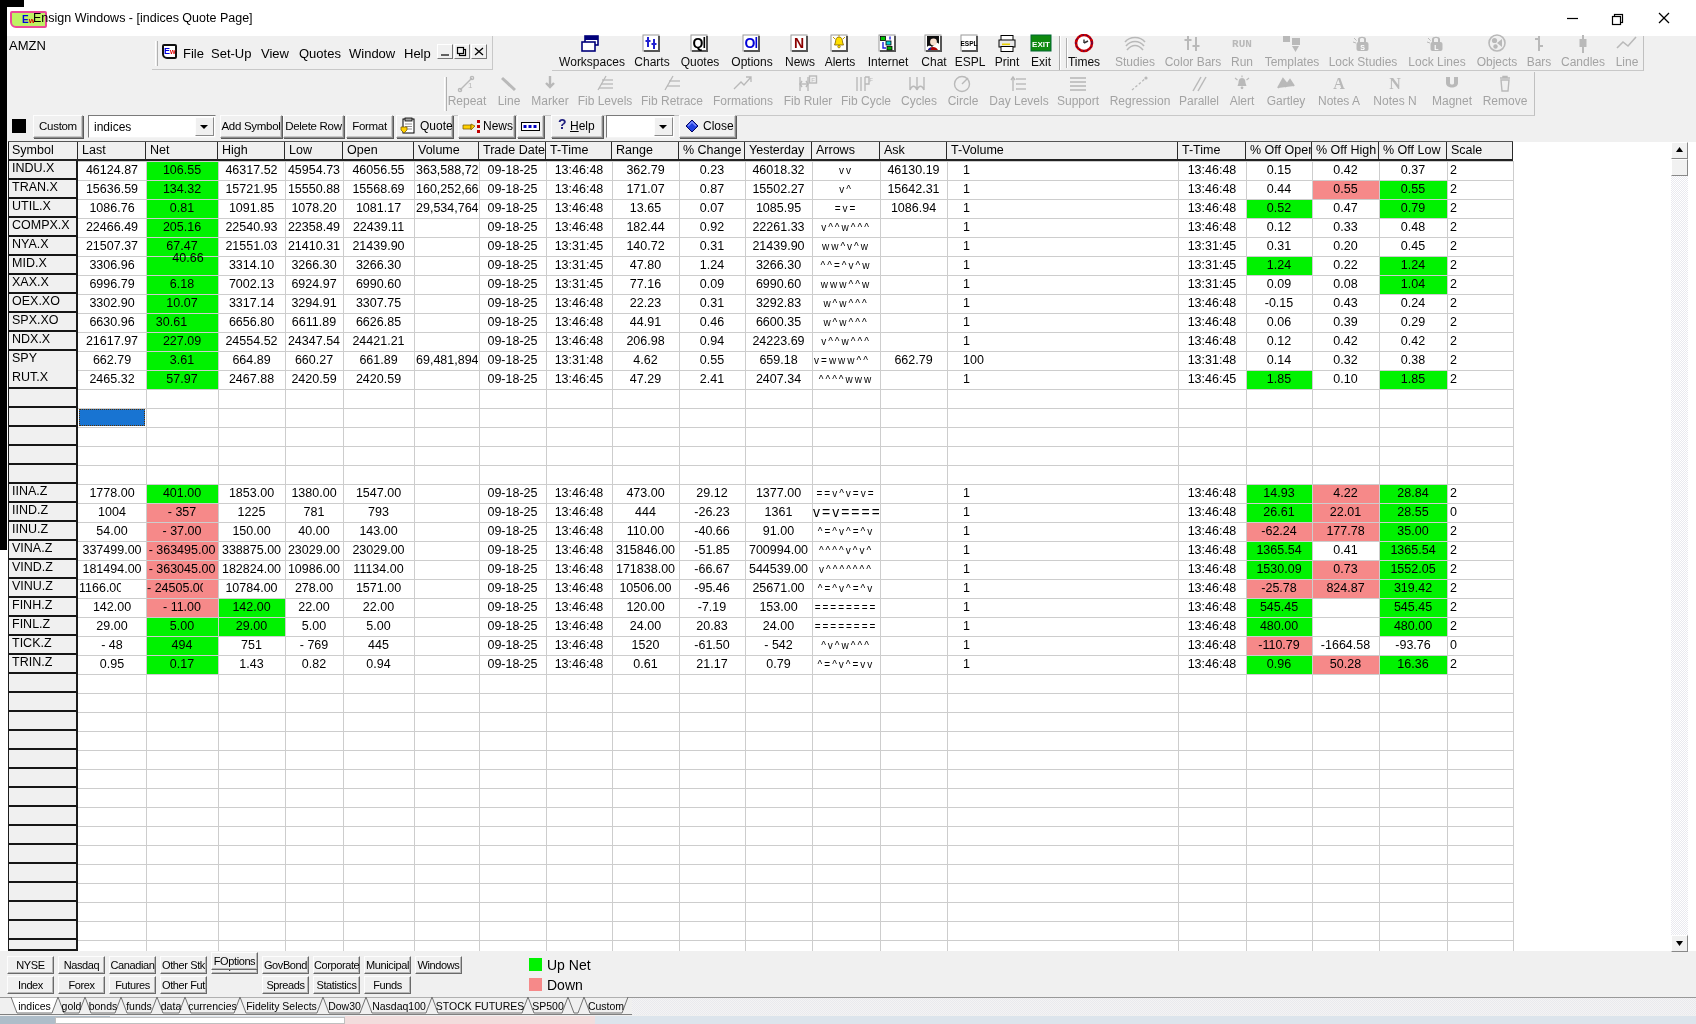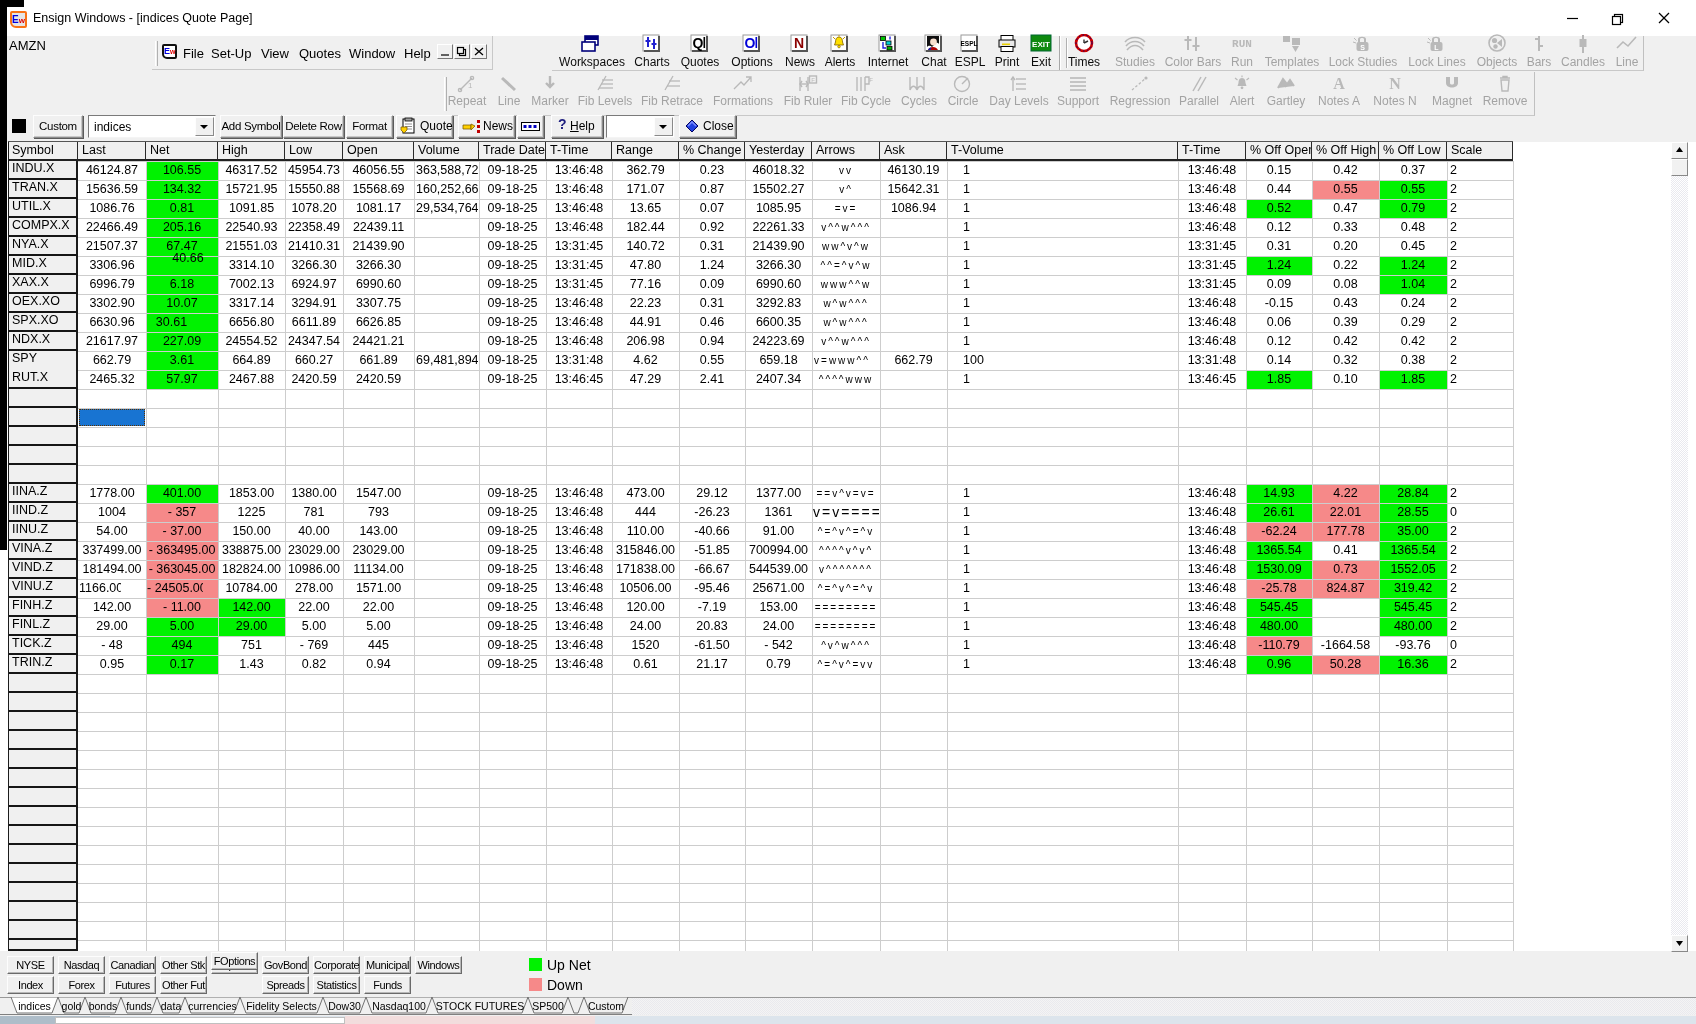--- a/index.html
+++ b/index.html
@@ -20,21 +20,21 @@
 .icd{position:absolute;font-size:12px;color:#a3a3a3;text-align:center;white-space:nowrap}
 .mnu{position:absolute;font-size:13px;color:#000;white-space:nowrap}
 
 </style></head><body>
 <div class="a" style="left:0;top:0;width:1696px;height:36px;background:#fff"></div>
 <div class="a" style="left:0;top:36px;width:1696px;height:106px;background:#f0f0f0"></div>
 <div class="a" style="left:0;top:142px;width:1696px;height:809px;background:#fff"></div>
 <div class="a" style="left:0;top:951px;width:1696px;height:64px;background:#f0f0f0"></div>
 <div class="a" style="left:0;top:1015px;width:1696px;height:1px;background:#888"></div>
 <div class="a" style="left:0;top:1016px;width:1696px;height:8px;background:#dce4ec"></div>
-<div class="a" style="left:10px;top:11px;width:17px;height:17px;background:#e5e5e5;border:2px solid #f97316;border-radius:2px 2px 2px 6px;font-size:10px;font-weight:bold;line-height:13px;text-align:center"><span style="color:#0000e0">E</span><span style="color:#e00000;font-size:8px">w</span></div>
+<div class="a" style="left:10px;top:11px;width:37px;height:17px;background:#bef264;border:2px solid #ec4899;border-radius:2px 2px 2px 6px;font-size:10px;font-weight:bold;line-height:13px;text-align:center"><span style="color:#0000e0">E</span><span style="color:#e00000;font-size:8px">w</span></div>
 <div class="a" style="left:33px;top:11px;font-size:12.5px;color:#000">Ensign Windows - [indices Quote Page]</div>
 <svg class="a" style="left:1560px;top:8px" width="120" height="20" viewBox="0 0 120 20">
     <g stroke="#000" stroke-width="1.2" fill="none">
       <line x1="7" y1="10.5" x2="18" y2="10.5"></line>
       <rect x="54.5" y="6.5" width="8" height="8"></rect>
       <rect x="52.5" y="8.5" width="8" height="8" fill="#fff"></rect>
       <line x1="99" y1="5" x2="109" y2="15"></line>
       <line x1="109" y1="5" x2="99" y2="15"></line>
     </g>
   </svg>

